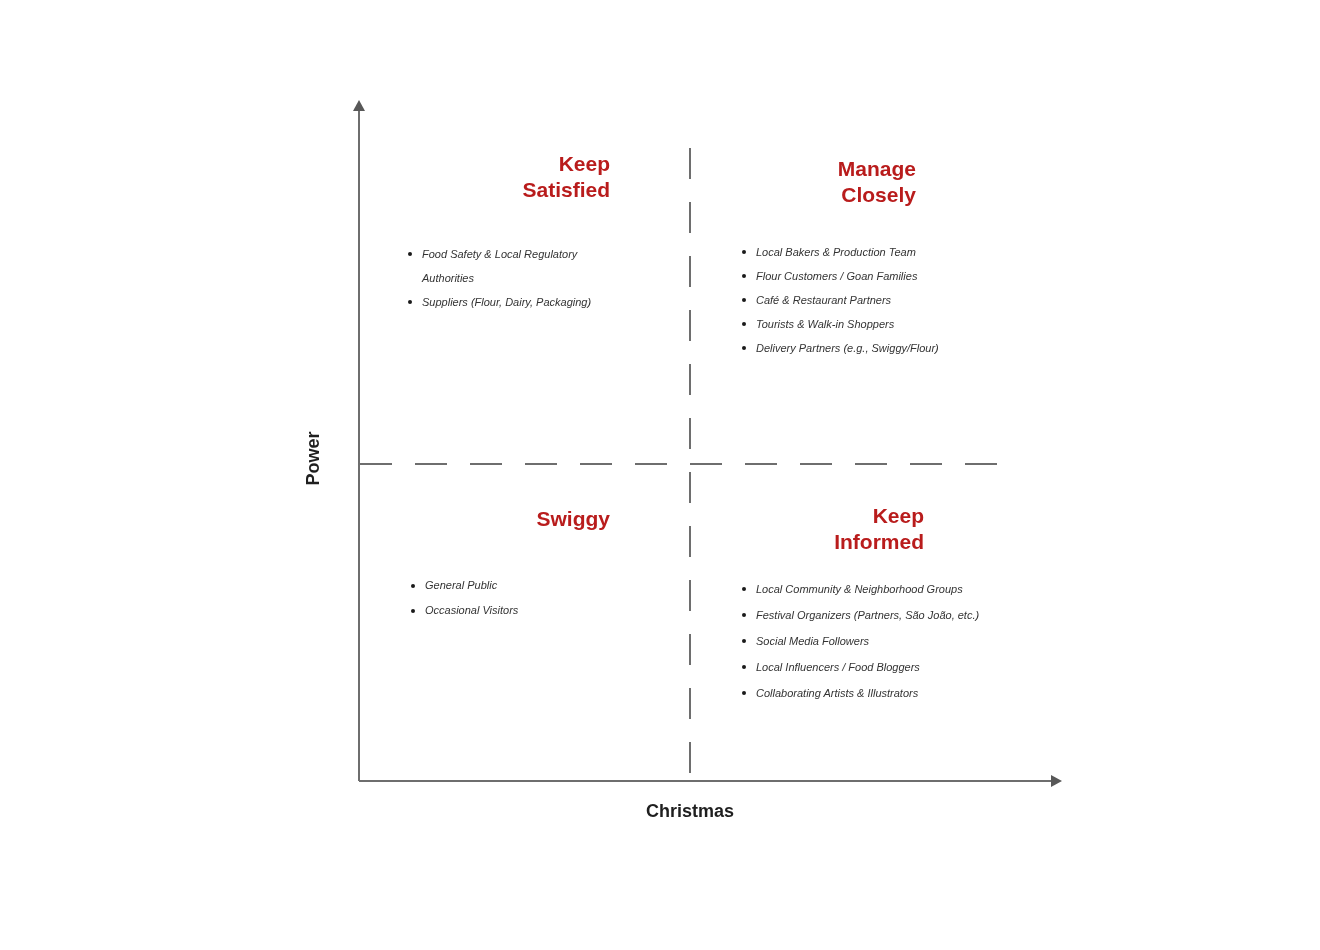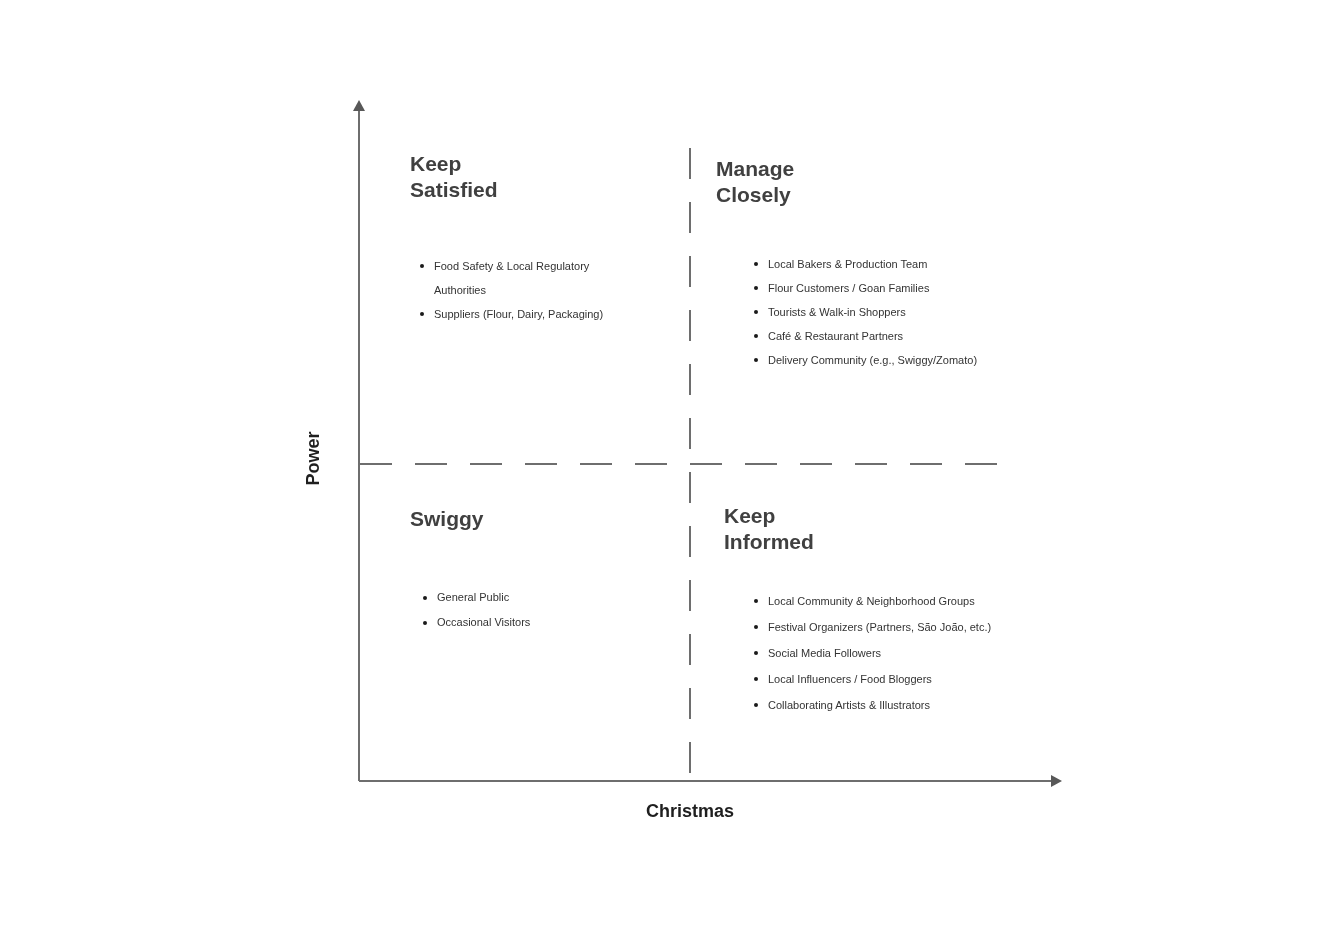--- a/index.html
+++ b/index.html
@@ -76,39 +76,40 @@
     transform: rotate(-90deg);
   }
   .x-axis-label {
     left: 640px; top: 801px;
     width: 100px;
   }
   
   .quad-title {
     position: absolute;
     width: 200px;
-    text-align: left;
+    text-align: right;
     font-size: 21px;
     font-weight: bold;
     line-height: 26px;
-    color: #404040;
+    color: #b91c1c;
     white-space: pre-line;
   }
   .quad-title.tl { left: 410px; top: 151px; }
   .quad-title.tr { left: 716px; top: 156px; }
   .quad-title.bl { left: 410px; top: 506px; }
   .quad-title.br { left: 724px; top: 503px; }
   
   .quad-list {
     position: absolute;
-    margin: 12px;
+    margin: 0;
     padding: 0;
     list-style: none;
     font-size: 11px;
     color: #333333;
+    font-style: italic;
   }
   .quad-list.tl { left: 408px; top: 242px; }
   .quad-list.tr { left: 742px; top: 240px; }
   .quad-list.bl { left: 411px; top: 573px; }
   .quad-list.br { left: 742px; top: 576px; }
   .quad-list li {
     display: flex;
     align-items: flex-start;
     line-height: 24px;
     white-space: nowrap;
@@ -174,31 +175,31 @@
         <span class="item-text">Local Bakers &amp; Production Team</span>
       </li>
 
       <li>
         <span class="dot"></span>
         <span class="item-text">Flour Customers / Goan Families</span>
       </li>
 
       <li>
         <span class="dot"></span>
+        <span class="item-text">Café &amp; Restaurant Partners</span>
+      </li>
+
+      <li>
+        <span class="dot"></span>
         <span class="item-text">Tourists &amp; Walk-in Shoppers</span>
       </li>
 
       <li>
         <span class="dot"></span>
-        <span class="item-text">Café &amp; Restaurant Partners</span>
-      </li>
-
-      <li>
-        <span class="dot"></span>
-        <span class="item-text">Delivery Community (e.g., Swiggy/Zomato)</span>
+        <span class="item-text">Delivery Partners (e.g., Swiggy/Flour)</span>
       </li>
     </ul>
 
   <ul class="quad-list bl">
 
       <li>
         <span class="dot"></span>
         <span class="item-text">General Public</span>
       </li>
 

